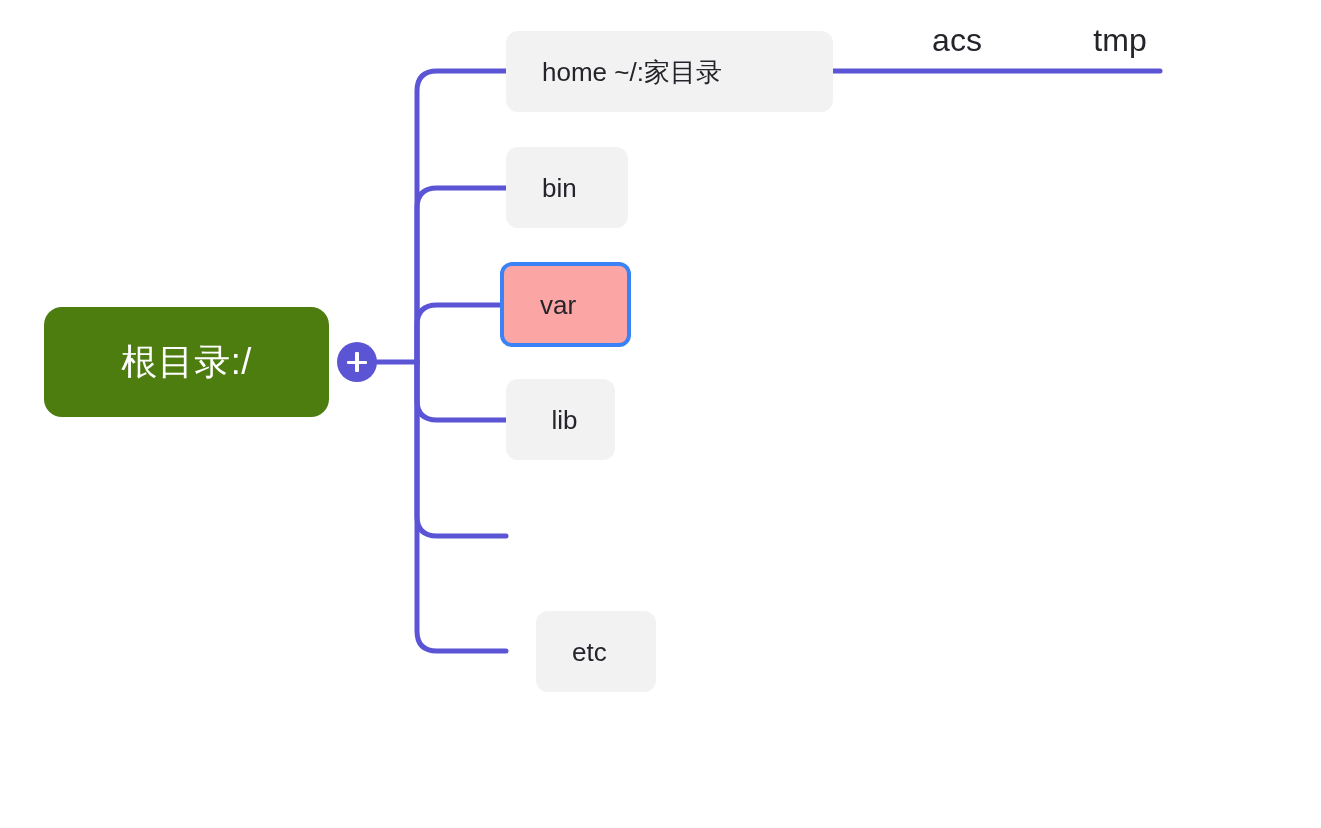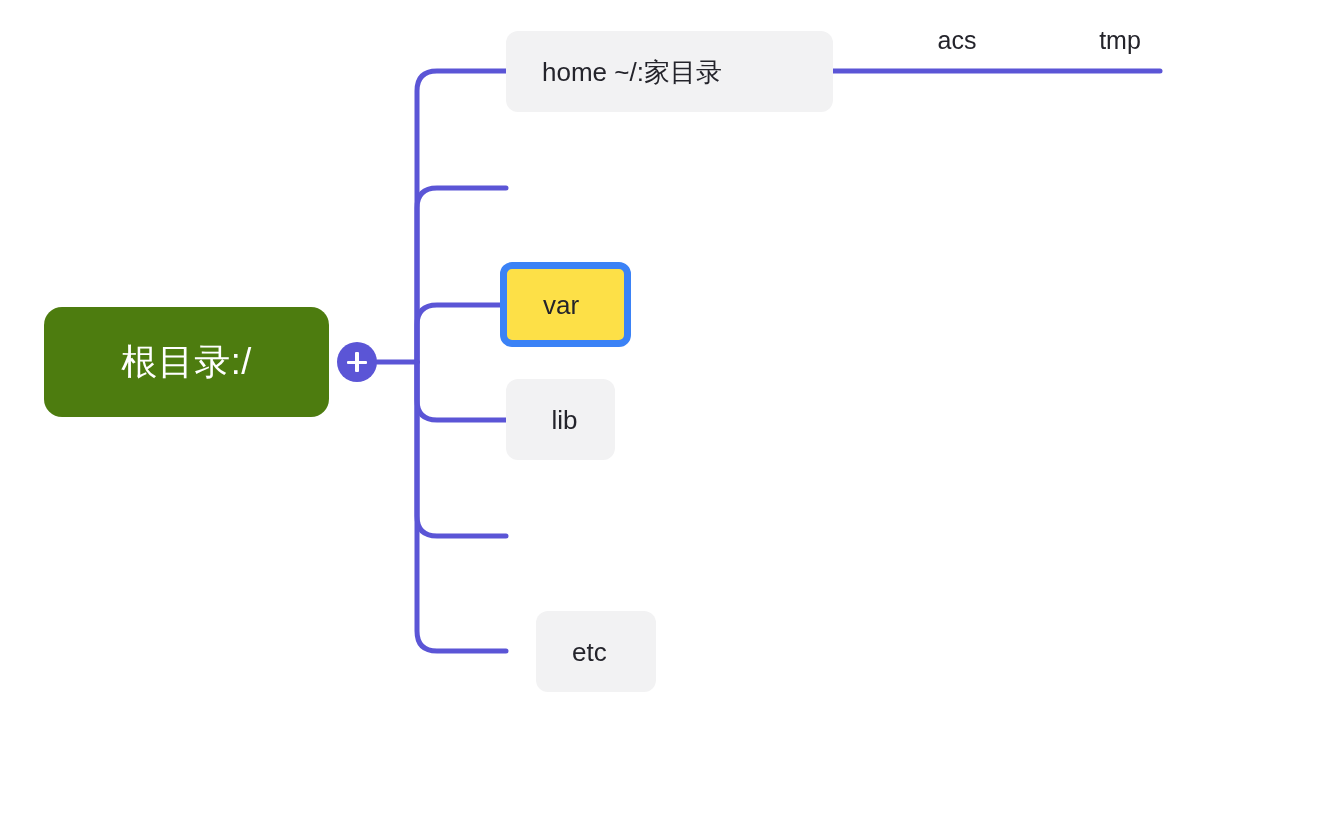--- a/index.html
+++ b/index.html
@@ -89,36 +89,36 @@
     padding-right: 28px;
     z-index: 3;
   }
   .node .node-label {
     color: #24242b;
     font-size: 26px;
     line-height: 1;
     white-space: nowrap;
   }
   .node.selected {
-    border: 7px solid #3b82f6;
-    background: #fde047;
+    border: 4px solid #3b82f6;
+    background: #fca5a5;
   }
 
   .node-home { left: 506px; top: 31px;  width: 327px; height: 81px; }
   .node-bin  { left: 506px; top: 147px; width: 122px; height: 81px; }
   .node-var  { left: 500px; top: 262px; width: 131px; height: 85px; }
   .node-lib  { left: 506px; top: 379px; width: 109px; height: 81px; justify-content: center; }
   .node-proc { left: 506px; top: 495px; width: 144px; height: 81px; }
   .node-etc  { left: 536px; top: 611px; width: 120px; height: 81px; }
 
   
   .leaf-label {
     position: absolute;
     color: #24242b;
-    font-size: 25px;
+    font-size: 32px;
     line-height: 1;
     white-space: nowrap;
     transform: translate(-50%, -50%);
   }
   .leaf-acs { left: 957px; top: 40px; }
   .leaf-tmp { left: 1120px; top: 40px; }
 </style>
 </head>
 <body>
 
@@ -151,20 +151,23 @@
 
   <div class="expand-btn">
     <span class="bar-h"></span>
     <span class="bar-v"></span>
   </div>
 
   <div class="node node-home">
     <span class="node-label">home ~/:家目录</span>
   </div>
 
+  <div class="node node-bin">
+    <span class="node-label">bin</span>
+  </div>
 
   <div class="node node-var selected">
     <span class="node-label">var</span>
   </div>
 
   <div class="node node-lib">
     <span class="node-label">lib</span>
   </div>
 
 

